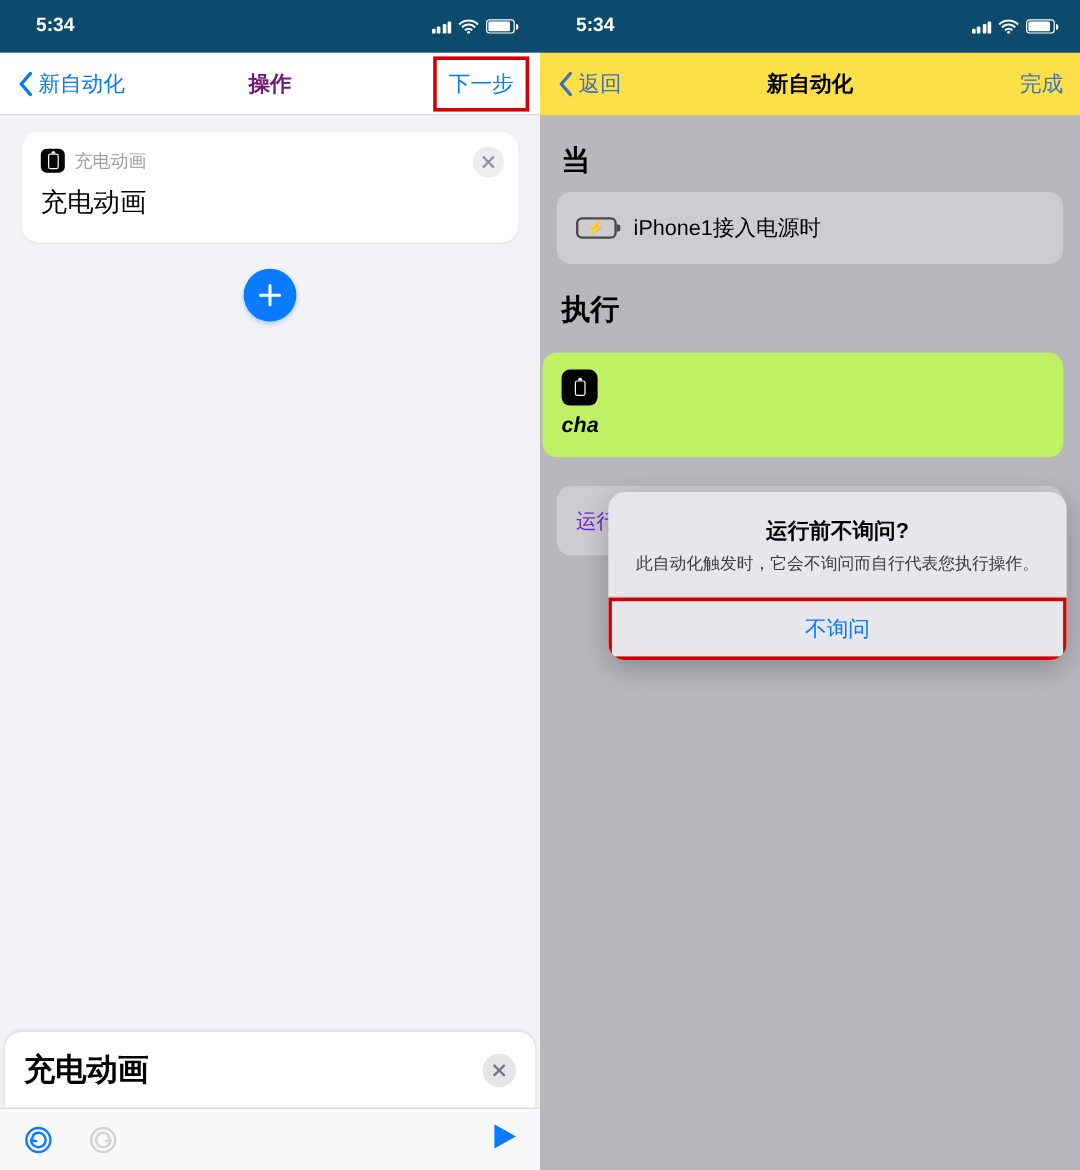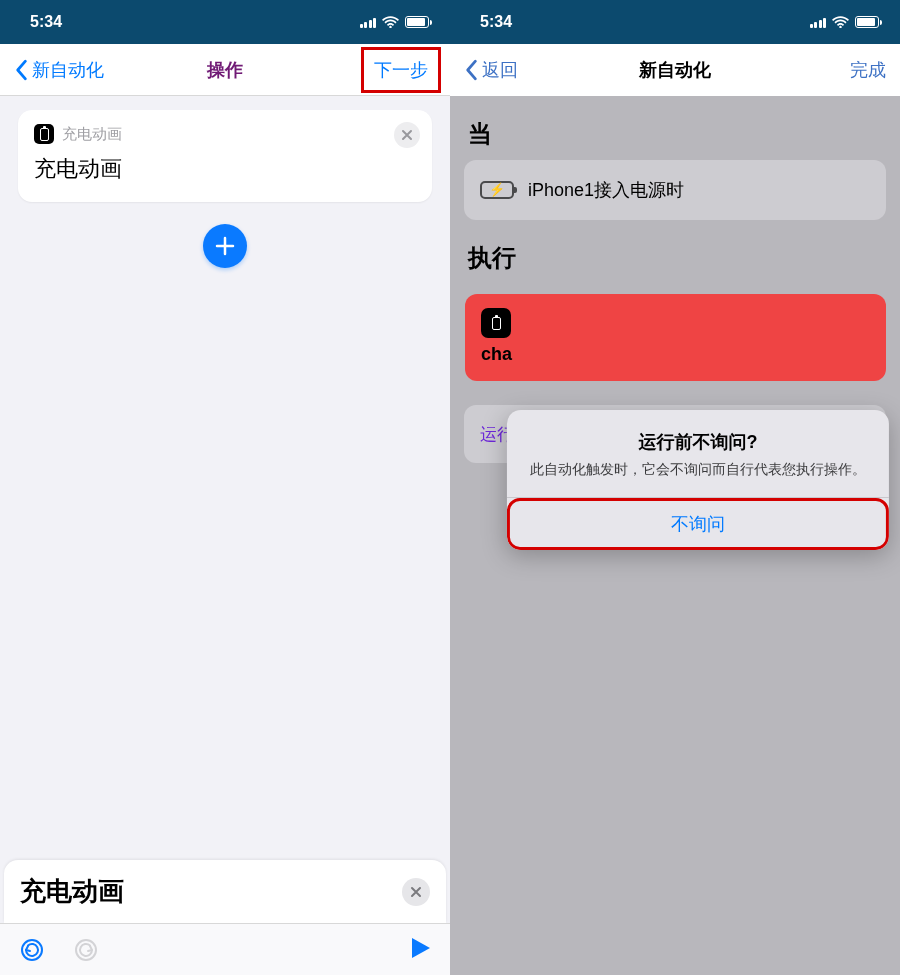--- a/index.html
+++ b/index.html
@@ -17,21 +17,21 @@
   .signal span:nth-child(1){height:4px;} .signal span:nth-child(2){height:6px;} .signal span:nth-child(3){height:8px;} .signal span:nth-child(4){height:10px;}
   .wifi-svg { width: 17px; height: 12px; }
   .battery { display: inline-flex; align-items: center; }
   .battery .body { width: 24px; height: 12px; border: 1.5px solid #fff; border-radius: 3px; position: relative; }
   .battery .fill { position: absolute; left: 1px; top: 1px; bottom: 1px; width: 18px; background: #fff; border-radius: 1px; }
   .battery .tip { width: 2px; height: 5px; background: #fff; margin-left: 1px; border-radius: 0 2px 2px 0; }
 
   
   .navbar { height: 48px; display: flex; align-items: center; justify-content: space-between; padding: 0 14px; font-size: 18px; position: relative; }
   .navbar-left-pane { background: #fff; border-bottom: 1px solid #d8d8d8; height: 52px; }
-  .navbar-right-pane { background: #ffffff; height: 52px; }
+  .navbar-right-pane { background: #fde047; height: 52px; }
   .nav-back { display: flex; align-items: center; color: #007aff; cursor: pointer; font-size: 18px; }
   .nav-back svg { width: 14px; height: 22px; margin-right: 4px; }
   .nav-title { position: absolute; left: 50%; transform: translateX(-50%); font-weight: 600; font-size: 18px; color: #701a75; }
   .nav-right { color: #007aff; font-size: 18px; cursor: pointer; }
   .highlight-red { outline: 3px solid #d40000; outline-offset: -2px; padding: 10px 12px; margin: -10px -4px -10px 0; }
 
   
   .action-card { background: #fff; margin: 14px 18px 0 18px; border-radius: 14px; padding: 14px 16px 18px 16px; box-shadow: 0 1px 2px rgba(0,0,0,0.06); position: relative; }
   .action-card .row1 { display: flex; align-items: center; gap: 8px; margin-bottom: 10px; }
   .action-card .icon-sm { width: 20px; height: 20px; background: #000; border-radius: 5px; display: inline-flex; align-items: center; justify-content: center; }
@@ -54,38 +54,38 @@
 
   
   .rp-content { padding: 0; }
   .section-h { font-size: 24px; font-weight: 600; color: #000; padding: 22px 18px 10px 18px; }
   .cardR { background: #cdccd1; margin: 0 14px; border-radius: 12px; padding: 18px 16px; display: flex; align-items: center; gap: 14px; }
   .batt-icon { width: 34px; height: 18px; border: 2px solid #4a4a4c; border-radius: 5px; position: relative; display: inline-block; }
   .batt-icon::after { content: ""; position: absolute; right: -5px; top: 4px; width: 3px; height: 6px; background: #4a4a4c; border-radius: 0 2px 2px 0; }
   .batt-icon .bolt { position: absolute; left: 50%; top: 50%; transform: translate(-50%,-52%); color: #2fb84f; font-size: 13px; font-weight: bold; }
   .cond-text { font-size: 18px; color: #000; }
 
-  .exec-card { background: #ef4444; margin: 10px 14px 0 15px; border-radius: 12px; padding: 14px 16px 16px 16px; }
+  .exec-card { background: #bef264; margin: 10px 14px 0 2px; border-radius: 12px; padding: 14px 16px 16px 16px; font-style: italic; }
   .exec-card .top-icon { width: 30px; height: 30px; background: #000; border-radius: 7px; display: flex; align-items: center; justify-content: center; margin-bottom: 6px; }
   .exec-card .lbl { font-size: 18px; font-weight: 600; color: #000; }
 
   .ask-row { background: #cdccd1; margin: 24px 14px 0 14px; border-radius: 12px; padding: 14px 16px; display: flex; align-items: center; justify-content: space-between; }
   .ask-row .txt { font-size: 17px; color: #6d28d9; }
   .switch { width: 50px; height: 30px; background: #b8b7bc; border-radius: 15px; position: relative; }
   .switch::after { content: ""; position: absolute; right: 2px; top: 2px; width: 26px; height: 26px; background: #e9e9ec; border-radius: 50%; box-shadow: 0 1px 2px rgba(0,0,0,0.2); }
 
   
   .alert { position: absolute; left: 50%; top: 410px; transform: translateX(-44%); width: 382px; background: #e7e6eb; border-radius: 14px; overflow: hidden; box-shadow: 0 6px 24px rgba(0,0,0,0.25); }
   .alert .body { padding: 20px 20px 18px 20px; text-align: center; }
   .alert .title { font-size: 18px; font-weight: 600; margin-bottom: 6px; color: #000;}
   .alert .msg { font-size: 14px; color: #3b3b3d; line-height: 1.35; }
   .alert .buttons { display: flex; border-top: 1px solid #c9c8cd; }
   .alert .btn { flex: 1; text-align: center; padding: 14px 0; color: #007aff; font-size: 18px; cursor: pointer; }
   .alert .btn + .btn { border-left: 1px solid #c9c8cd; }
-  .alert .btn.hl { outline: 3px solid #d40000; outline-offset: -3px; border-radius: 13px; }
+  .alert .btn.hl { outline: 3px solid #d40000; outline-offset: -3px; }
 
   
   .mini-batt { width: 9px; height: 13px; border: 1.5px solid #fff; border-radius: 2px; position: relative; }
   .mini-batt::before { content: ""; position: absolute; top: -3px; left: 2px; width: 3px; height: 2px; background: #fff; border-radius: 1px 1px 0 0; }
 
   .dim-nav-title { color: #000; }
   .dim-nav .nav-back, .dim-nav .nav-right { color: #3d71c4; }
 </style>
 </head>
 <body>

